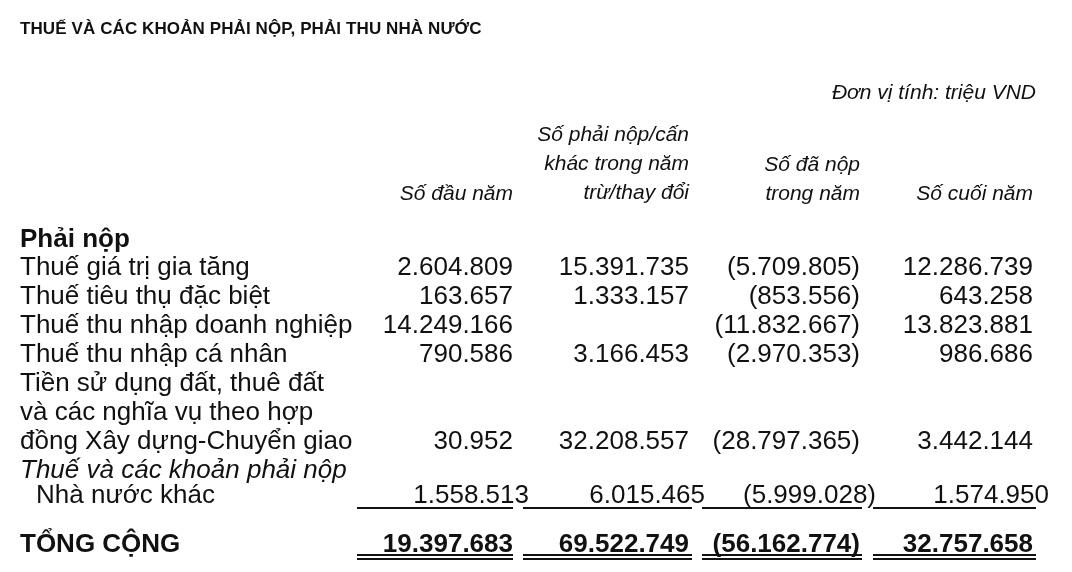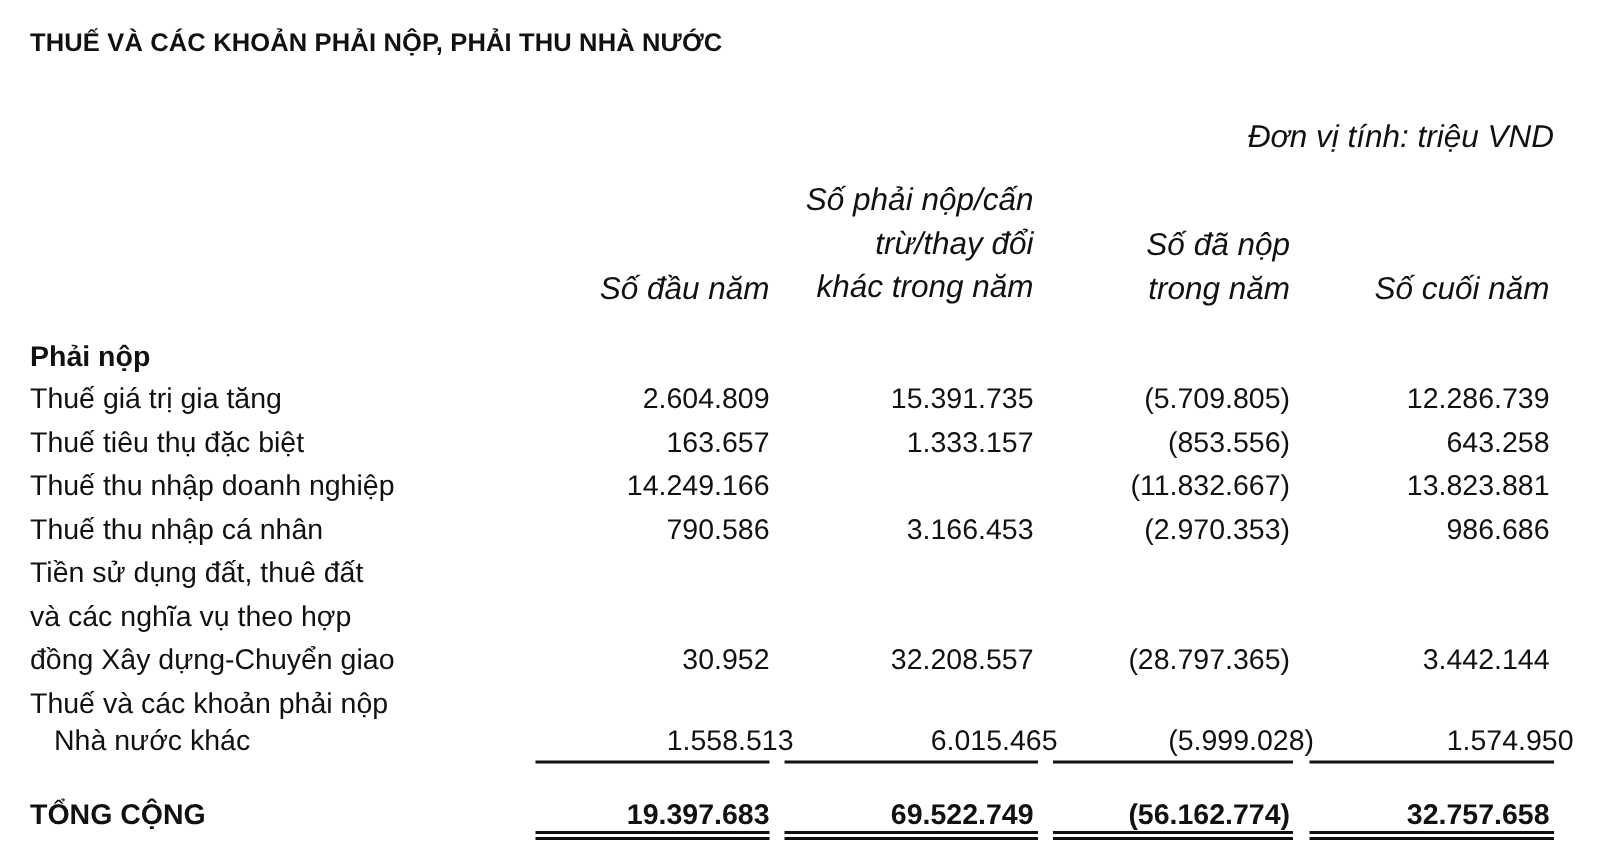--- a/index.html
+++ b/index.html
@@ -38,21 +38,21 @@
       font-style: italic;
       text-align: right;
       line-height: 29px;
       white-space: nowrap;
     }
     .row {
       position: absolute;
       left: 0;
       width: 1072px;
       height: 29px;
-      font-size: 19px;
+      font-size: 26px;
       line-height: 29px;
     }
     .label {
       position: absolute;
       left: 20px;
       white-space: nowrap;
     }
     .num {
       position: absolute;
       text-align: right;
@@ -83,22 +83,22 @@
   <div class="title">THUẾ VÀ CÁC KHOẢN PHẢI NỘP, PHẢI THU NHÀ NƯỚC</div>
   <div class="unit">Đơn vị tính: triệu VND</div>
 
   <div class="colhead c1" style="top:120px;text-align:right;">
     <div>&nbsp;</div>
     <div>&nbsp;</div>
     <div>Số đầu năm</div>
   </div>
   <div class="colhead c2" style="top:103px;margin-top:16px;">
     <div>Số phải nộp/cấn</div>
+    <div>khác trong năm</div>
     <div>trừ/thay đổi</div>
-    <div>khác trong năm</div>
   </div>
   <div class="colhead c3" style="top:120px;">
     <div>&nbsp;</div>
     <div>Số đã nộp</div>
     <div>trong năm</div>
   </div>
   <div class="colhead c4" style="top:120px;">
     <div>&nbsp;</div>
     <div>&nbsp;</div>
     <div>Số cuối năm</div>
@@ -146,21 +146,21 @@
     <span class="label">và các nghĩa vụ theo hợp</span>
   </div>
   <div class="row" style="top:426px;">
     <span class="label">đồng Xây dựng-Chuyển giao</span>
     <span class="num c1">30.952</span>
     <span class="num c2">32.208.557</span>
     <span class="num c3">(28.797.365)</span>
     <span class="num c4">3.442.144</span>
   </div>
 
-  <div class="row" style="top:455px;">
+  <div class="row" style="top:455px;font-style:italic;">
     <span class="label">Thuế và các khoản phải nộp</span>
   </div>
   <div class="row" style="top:480px;margin-left:16px;">
     <span class="label">Nhà nước khác</span>
     <span class="num c1">1.558.513</span>
     <span class="num c2">6.015.465</span>
     <span class="num c3">(5.999.028)</span>
     <span class="num c4">1.574.950</span>
   </div>
 

